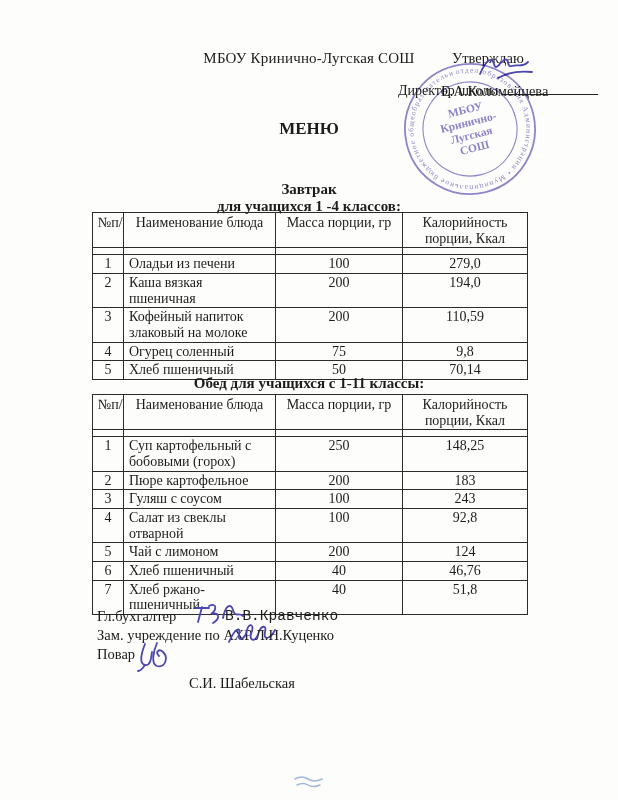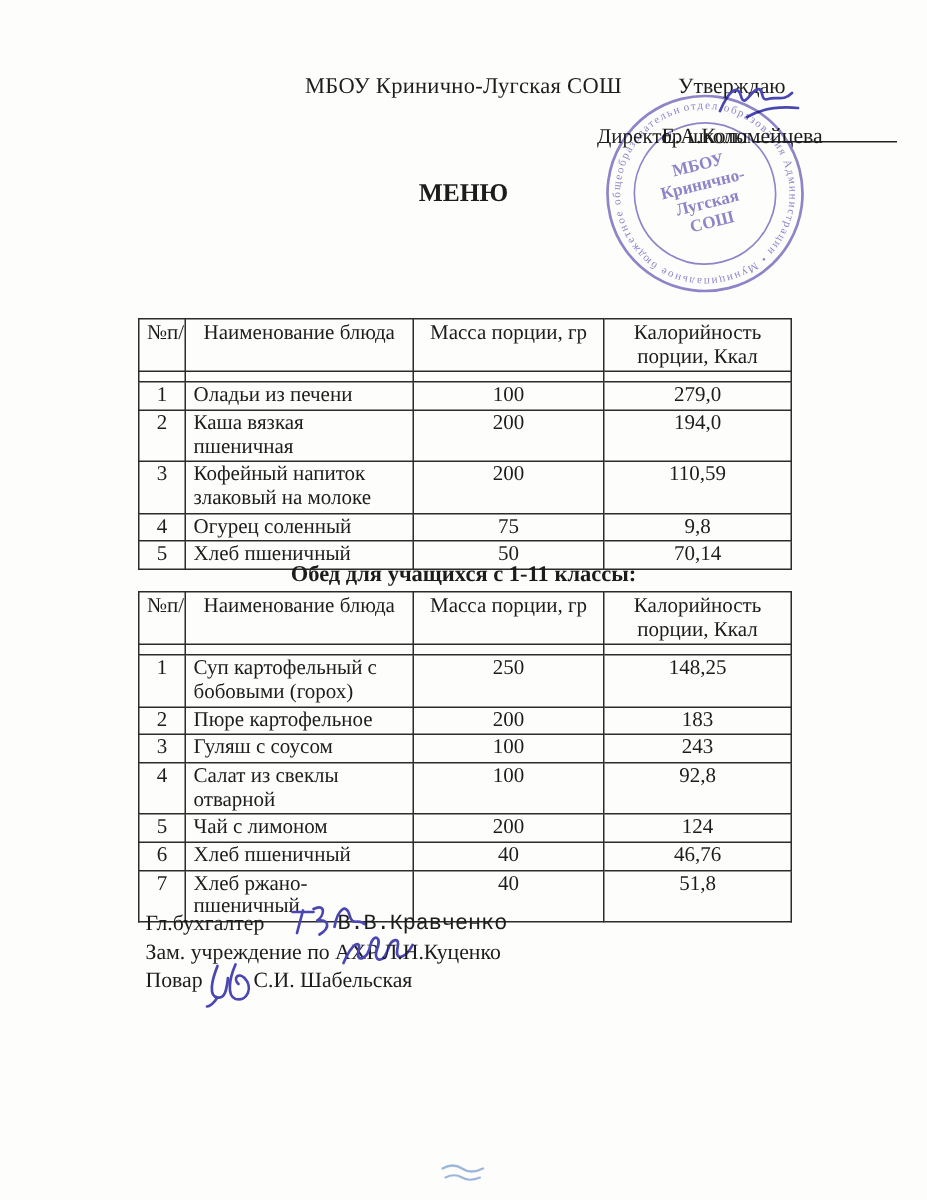--- a/index.html
+++ b/index.html
@@ -36,21 +36,21 @@
   table.menu td.cell-kcal{text-align:center;}
   
   .signatures{position:absolute;left:97px;top:608px;font-size:14.5px;}
   .sig-line{position:relative;height:19px;white-space:nowrap;}
   .sig-scribble{position:absolute;width:58px;height:34px;pointer-events:none;}
   #sig1{left:92px;top:-10px;}
   #sig2{left:128px;top:-9px;}
   #sig3{left:38px;top:-6px;}
   .sig-name1{position:absolute;left:128px;font-family:Liberation Mono, monospace;}
   .sig-name2{position:absolute;left:158px;}
-  .sig-name3{position:absolute;left:72px;}
+  .sig-name3{position:absolute;left:92px;margin-top:29px;}
   .bottom-mark{position:absolute;left:292px;top:774px;width:34px;height:16px;opacity:.75;}
   .ink{stroke:#4a46b2;fill:none;stroke-width:1.8;stroke-linecap:round;}
 </style>
 </head>
 <body>
 
 <div class="page">
 
   <div class="doc-header">МБОУ Кринично-Лугская СОШ</div>
 
@@ -80,20 +80,24 @@
       <text x="69" y="66">Кринично-</text>
       <text x="69" y="79">Лугская</text>
       <text x="69" y="92">СОШ</text>
     </g>
   </svg>
 
   <div class="menu-title">
     <div>МЕНЮ</div>
   </div>
 
+  <div class="sec1-title">
+    <div>Завтрак</div>
+    <div>для учащихся 1 -4 классов:</div>
+  </div>
 
   <table class="menu" id="table-breakfast">
     <colgroup>
         <col style="width:31px">
         <col style="width:152px">
         <col style="width:127px">
         <col style="width:125px">
       </colgroup>
     <thead>
       <tr>

